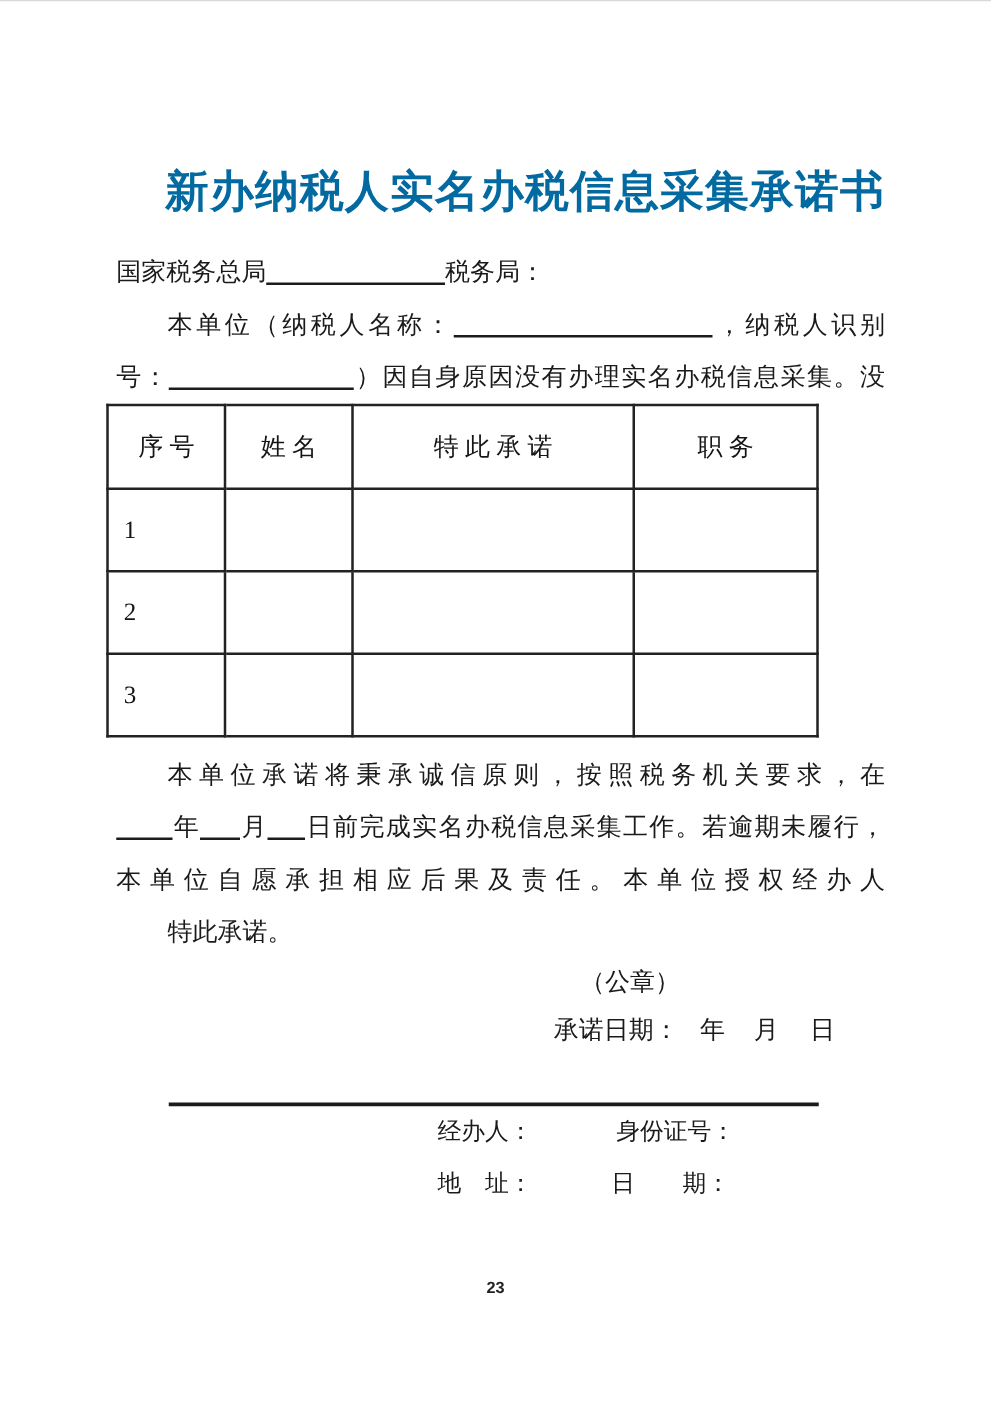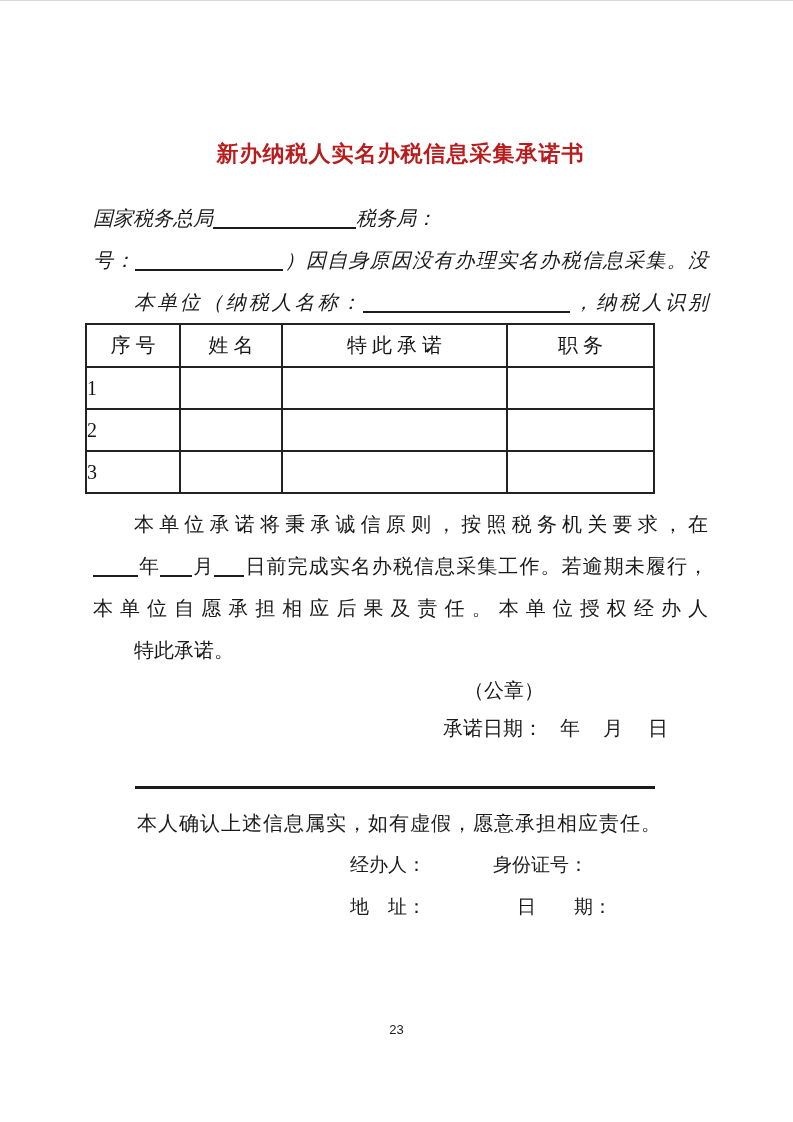--- a/index.html
+++ b/index.html
@@ -3,62 +3,62 @@
 <meta charset="utf-8">
 <style>
   html,body{margin:0;padding:0;background:#ffffff;}
   .page{
     position:relative;width:793px;height:1122px;background:#ffffff;overflow:hidden;
     font-family:"Liberation Serif","DejaVu Serif",serif;color:#1a1a1a;
   }
   .scan-edge{position:absolute;top:0;left:0;right:0;height:1px;background:#d9d9d9;}
   .content{position:absolute;left:93px;top:0;width:615px;}
   .title{
-    margin:137px 0 0 0;text-align:center;
+    margin:137px 0 0 0;text-align:right;
     font-family:"Liberation Sans","DejaVu Sans",sans-serif;
-    font-weight:700;font-size:22px;line-height:33px;letter-spacing:1px;color:#b91c1c;
+    font-weight:700;font-size:35px;line-height:33px;letter-spacing:1px;color:#0369a1;
   }
-  .intro{margin-top:27px;font-style:italic;}
+  .intro{margin-top:27px;}
   .pledge{margin-top:9px;}
   .line{font-size:20px;line-height:42px;height:42px;text-align:left;}
   .line.indent{text-indent:41px;}
   .line.spread{text-align:justify;text-align-last:justify;}
   .blank{display:inline-block;height:3px;border-bottom:2px solid #1c1c1c;vertical-align:-4px;}
   table.roster{
     border-collapse:collapse;table-layout:fixed;width:568px;margin-left:-8px;
     font-size:20px;color:#151515;
   }
-  table.roster th,table.roster td{border:2px solid #222222;vertical-align:middle;padding:0;font-weight:400;}
+  table.roster th,table.roster td{border:2px solid #222222;vertical-align:middle;padding:12px;font-weight:400;}
   table.roster th{height:41px;letter-spacing:5px;text-indent:5px;}
   table.roster td{height:40px;}
   .sig-row{position:relative;height:38px;font-size:20px;line-height:38px;}
   .sig-row .abs{position:absolute;top:0;white-space:nowrap;}
   .divider{width:520px;height:3px;background:#1b1b1b;margin:39px 0 0 42px;}
   .confirm{margin:13px 0 0 44px;font-size:20px;line-height:42px;height:42px;letter-spacing:1px;}
   .tail-row{position:relative;height:42px;font-size:19px;line-height:42px;}
   .tail-row .abs{position:absolute;top:0;white-space:nowrap;}
   .page-num{
     position:absolute;left:0;right:0;top:1022px;text-align:center;
-    font-family:"Liberation Sans","DejaVu Sans",sans-serif;font-weight:400;font-size:13px;line-height:16px;color:#222;
+    font-family:"Liberation Sans","DejaVu Sans",sans-serif;font-weight:700;font-size:13px;line-height:16px;color:#222;
   }
 </style>
 </head>
 <body>
 
 <div class="page">
   <div class="scan-edge"></div>
 
   <div class="content">
 
     <h1 class="title">新办纳税人实名办税信息采集承诺书</h1>
 
     <div class="intro">
         <div class="line"><span>国家税务总局</span><span class="blank" style="width: 143px;"></span><span>税务局：</span></div>
+        <div class="line indent spread"><span>本单位（纳税人名称：</span><span class="blank" style="width: 207px;"></span><span>，纳税人识别</span></div>
         <div class="line spread"><span>号：</span><span class="blank" style="width: 148px;"></span><span>）因自身原因没有办理实名办税信息采集。没</span></div>
-        <div class="line indent spread"><span>本单位（纳税人名称：</span><span class="blank" style="width: 207px;"></span><span>，纳税人识别</span></div>
       </div>
 
     <table class="roster">
       <colgroup>
         <col style="width:94px">
           <col style="width:102px">
           <col style="width:225px">
           <col style="width:147px">
       </colgroup>
       <thead>
@@ -103,27 +103,26 @@
     </div>
     <div class="sig-row">
       <span class="abs" style="left:350px">承诺日期：</span>
       <span class="abs" style="left:467px">年</span>
       <span class="abs" style="left:510px">月</span>
       <span class="abs" style="left:555px">日</span>
     </div>
 
     <div class="divider"></div>
 
-    <div class="confirm">本人确认上述信息属实，如有虚假，愿意承担相应责任。</div>
 
     <div class="tail-row">
       <span class="abs" style="left:257px">经办人：</span>
       <span class="abs" style="left:400px">身份证号：</span>
     </div>
     <div class="tail-row">
       <span class="abs" style="left:257px">地　址：</span>
-      <span class="abs" style="left:424px">日　　期：</span>
+      <span class="abs" style="left:396px">日　　期：</span>
     </div>
 
   </div>
 
   <div class="page-num">23</div>
 </div>
 
 </body></html>

